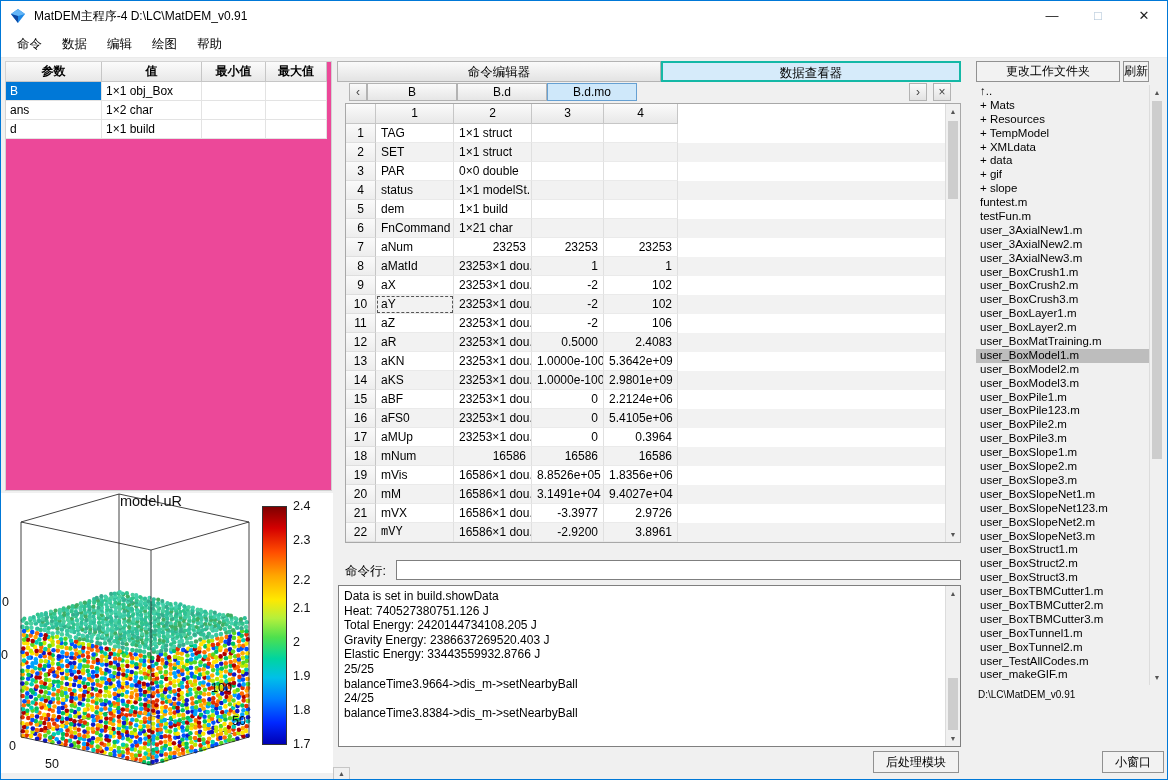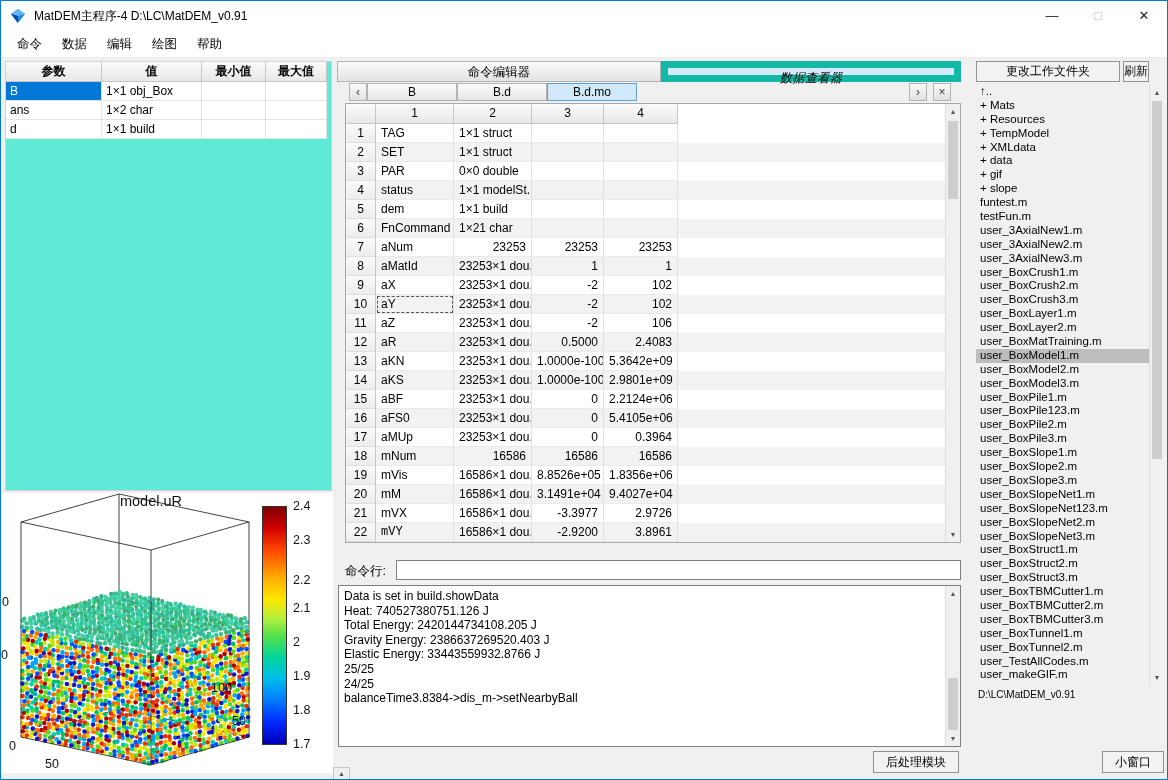--- a/index.html
+++ b/index.html
@@ -14,21 +14,21 @@
   .win-controls{position:absolute;right:0;top:0;height:30px;display:flex;}
   .win-btn{width:46px;height:30px;text-align:center;line-height:29px;font-size:13px;color:#222;}
   .win-btn.max{color:#a9bfd4;}
   .win-btn.close{font-size:13px;}
 
   
   .menubar{position:absolute;top:30px;left:0;right:0;height:27px;background:#fff;display:flex;align-items:center;padding-left:6px;border-bottom:1px solid #ebebeb;}
   .menu-item{padding:0 10px;font-size:12.5px;height:27px;line-height:27px;color:#000;}
 
   
-  .ws-panel{position:absolute;left:4px;top:60px;width:327px;height:430px;background:#5eead4;border:1px solid #d2d2d2;overflow:hidden;}
+  .ws-panel{position:absolute;left:4px;top:60px;width:327px;height:430px;background:#ec4899;border:1px solid #d2d2d2;overflow:hidden;}
   .ws-header{display:flex;}
   .ws-hcell{height:20px;line-height:19px;text-align:center;font-size:12px;font-weight:700;background:linear-gradient(#fbfbfb,#e8e8e8);border-right:1px solid #c6c6c6;border-bottom:1px solid #c6c6c6;overflow:hidden;}
   .ws-row{display:flex;}
   .ws-cell{height:19px;line-height:18px;font-size:12px;padding:0 4px;border-right:1px solid #e3e3e3;border-bottom:1px solid #e3e3e3;white-space:nowrap;overflow:hidden;background:#fff;}
   .ws-cell.sel{background:#0078d7;color:#fff;}
 
   
   .plot-panel{position:absolute;left:0;top:492px;width:332px;height:280px;background:#fff;overflow:hidden;}
   .plot-title{position:absolute;left:88px;top:0;width:124px;text-align:center;font-size:14.5px;color:#111;z-index:3;}
   #plot-svg{position:absolute;left:0;top:0;}
@@ -37,21 +37,21 @@
   #cb-ticks,#axis-labels{position:absolute;left:0;top:0;width:100%;height:100%;z-index:2;pointer-events:none;}
   .cb-tick{position:absolute;left:292px;width:34px;font-size:12.5px;color:#111;line-height:14px;}
   .ax-label{position:absolute;font-size:12.5px;color:#111;line-height:13px;}
 
   
   .center-panel{position:absolute;left:336px;top:60px;width:628px;height:716px;}
   .main-tabs{position:absolute;left:0;top:0;width:624px;height:21px;display:flex;}
   .mtab{height:21px;line-height:20px;text-align:center;font-size:12.5px;background:linear-gradient(#fafafa,#e3e3e3);border:1px solid #b3b3b3;border-left:none;color:#000;}
   .mtab:first-child{border-left:1px solid #b3b3b3;width:324px;}
   .mtab:last-child{width:300px;}
-  .mtab.active{background:#d6ebfa;border:7px solid #14b8a6;font-style:italic;}
+  .mtab.active{background:#d6ebfa;border:2px solid #14b8a6;}
   .sub-tabs{position:absolute;left:0;top:21px;width:624px;height:21px;}
   .stab-btn{position:absolute;top:1px;width:18px;height:18px;line-height:16px;text-align:center;font-size:12px;background:linear-gradient(#fafafa,#e2e2e2);border:1px solid #b3b3b3;color:#444;}
   .stab{position:absolute;top:1px;width:90px;height:18px;line-height:17px;text-align:center;font-size:12px;background:linear-gradient(#fafafa,#e6e6e6);border:1px solid #b3b3b3;color:#000;}
   .stab.active{background:#cfe8fa;border-color:#66a0d2;}
 
   
   .grid-wrap{position:absolute;left:8px;top:42px;width:616px;height:440px;background:#fff;border:1px solid #a8a8a8;overflow:hidden;}
   .grid-hdr{display:flex;height:20px;}
   .g-corner{width:30px;height:20px;background:linear-gradient(#fbfbfb,#e8e8e8);border-right:1px solid #c6c6c6;border-bottom:1px solid #c6c6c6;}
   .g-hcell{height:20px;line-height:19px;text-align:center;font-size:12px;background:linear-gradient(#fbfbfb,#e8e8e8);border-right:1px solid #c6c6c6;border-bottom:1px solid #c6c6c6;}
@@ -2499,20 +2499,21 @@
     </div>
 
     <div class="console">
       <div id="console-lines">
           <div class="c-line">Data is set in build.showData</div>
           <div class="c-line">Heat: 740527380751.126 J</div>
           <div class="c-line">Total Energy: 2420144734108.205 J</div>
           <div class="c-line">Gravity Energy: 2386637269520.403 J</div>
           <div class="c-line">Elastic Energy: 33443559932.8766 J</div>
           <div class="c-line">25/25</div>
+          <div class="c-line">balanceTime3.9664-&gt;dis_m-&gt;setNearbyBall</div>
           <div class="c-line">24/25</div>
           <div class="c-line">balanceTime3.8384-&gt;dis_m-&gt;setNearbyBall</div>
         </div>
       <div class="sb" style="right:0;top:0;width:15px;height:160px;">
         <div class="sb-btn" style="top:0;">▲</div>
         <div class="sb-thumb" style="top:92px;height:52px;"></div>
         <div class="sb-btn down">▼</div>
       </div>
     </div>
 

